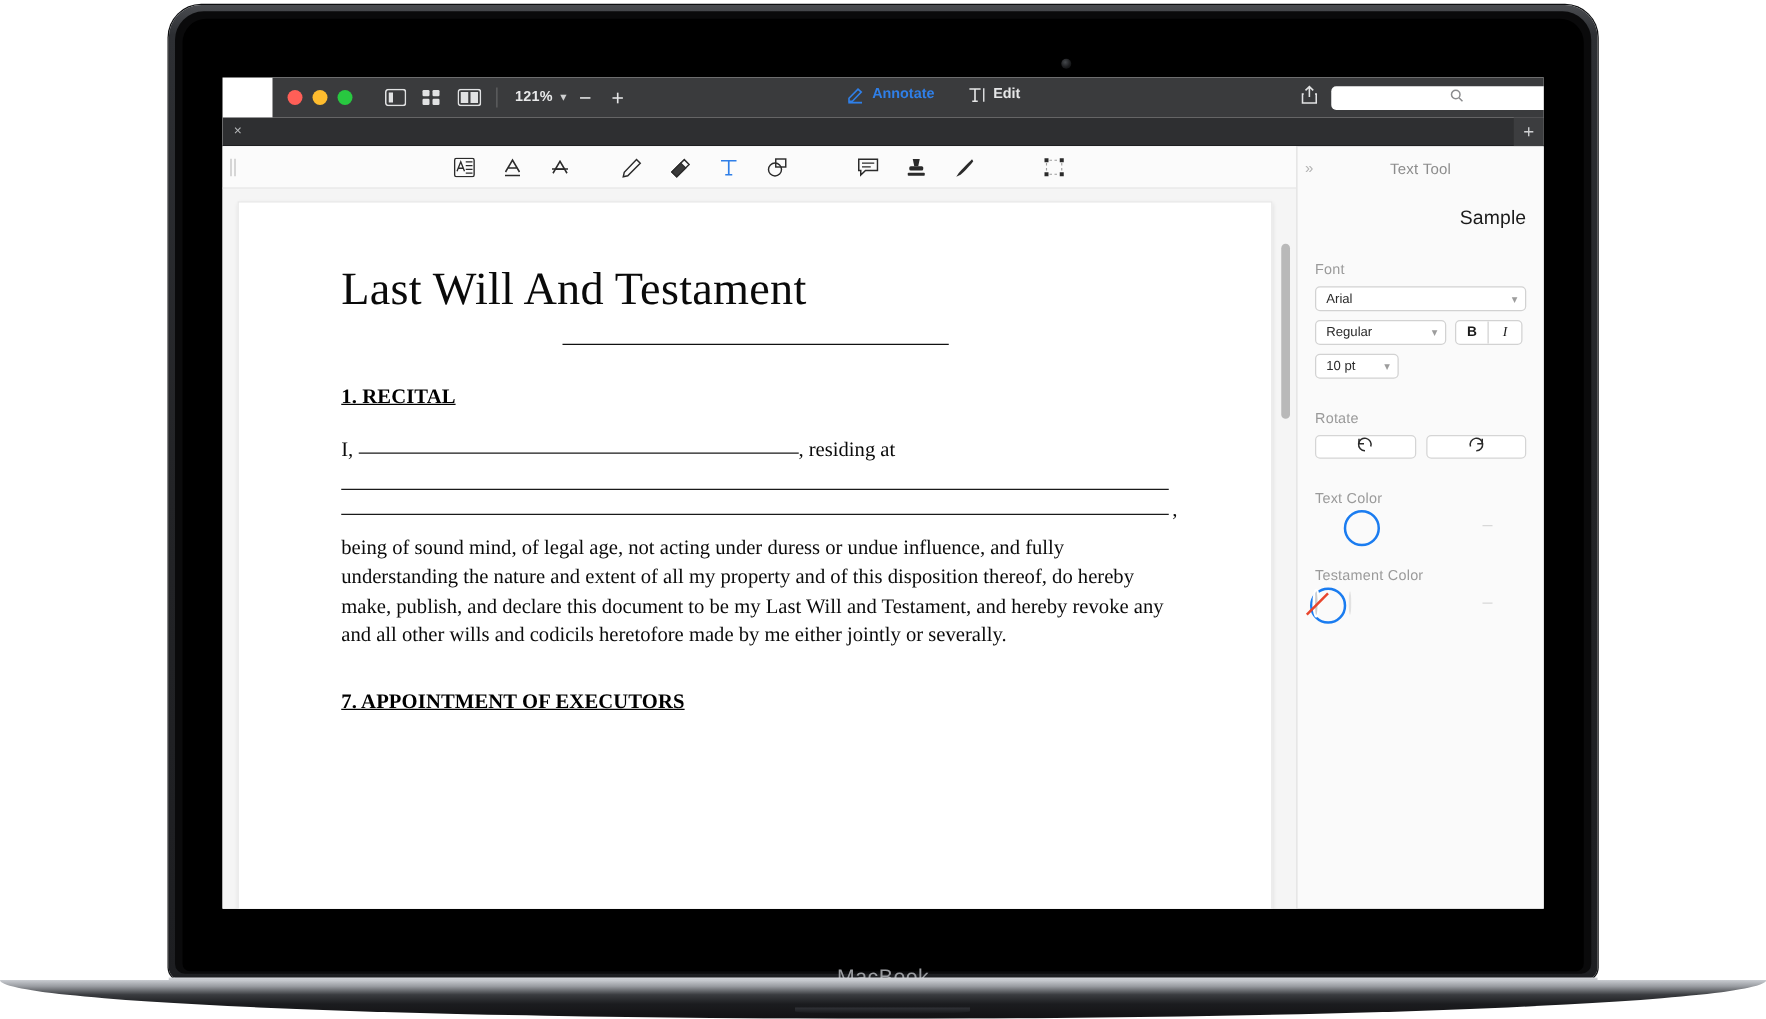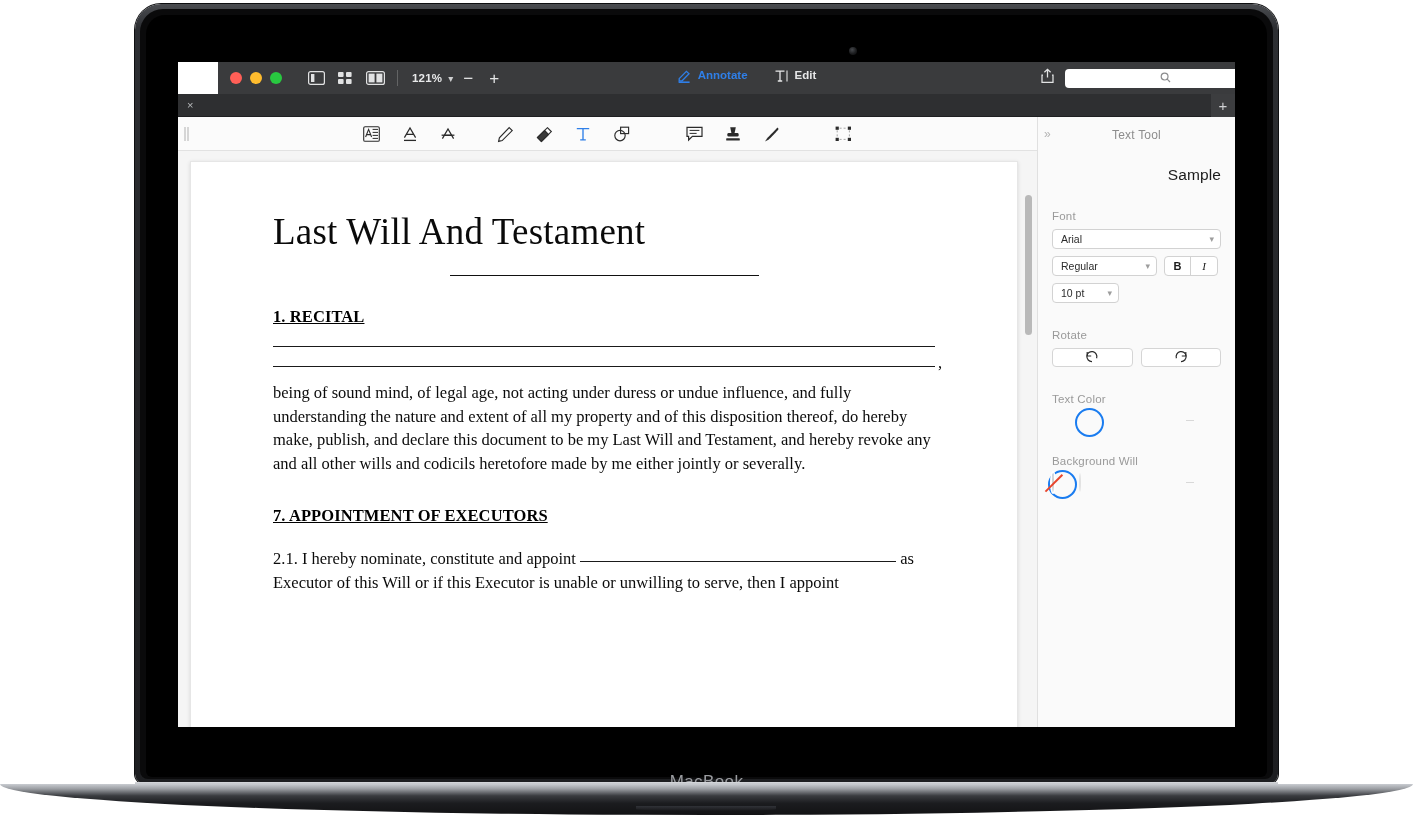--- a/index.html
+++ b/index.html
@@ -449,34 +449,32 @@
         </div>
 
         <div class="canvas">
           <div class="page">
             <div class="pg-inner">
               <div class="doc-title">Last Will And Testament</div>
               <div class="of-rule"></div>
 
               <div class="sec-head">1. RECITAL</div>
 
+              <div class="para">
+                <span>I,</span>
+                <span class="fill" style="width:352px"></span><span>, residing at</span>
+              </div>
 
               <div class="rule-line"></div>
               <div class="rule-line with-comma"></div>
 
               <div class="para tight">being of sound mind, of legal age, not acting under duress or undue influence, and fully understanding the nature and extent of all my property and of this disposition thereof, do hereby make, publish, and declare this document to be my Last Will and Testament, and hereby revoke any and all other wills and codicils heretofore made by me either jointly or severally.</div>
 
               <div class="sec-head">7. APPOINTMENT OF EXECUTORS</div>
 
-              <div class="para">
-                <span>2.1. I hereby nominate, constitute and appoint</span>
-                <span class="fill" style="width:316px"></span>
-                <span>as</span><br>
-                <span>Executor of this Will or if this Executor is unable or unwilling to serve, then I appoint</span>
-              </div>
             </div>
           </div>
           <div class="vscroll"></div>
         </div>
       </div>
 
       <div class="side-pane">
         <span class="collapse">»</span>
         <div class="panel-title">Text Tool</div>
         <div class="sample">Sample</div>
@@ -527,21 +525,21 @@
         <div class="sw-row">
           <span class="sw-wrap"><span class="sw" style="background:#f22f12"></span></span>
           <span class="sw-wrap sel-ring"><span class="sw" style="background:#0b0b0b"></span></span>
           <span class="sw-wrap"><span class="sw" style="background:#1a3fb8"></span></span>
           <span class="sw-wrap"><span class="sw" style="background:#0f9d58"></span></span>
           <span class="sw-wrap"><span class="sw" style="background:#f9a31b"></span></span>
           <span class="dash"></span>
           <span class="sw-wrap"><span class="sw wheel"></span></span>
         </div>
 
-        <div class="grp-label">Background Will</div>
+        <div class="grp-label">Testament Color</div>
         <div class="sw-row">
           <span class="sw-wrap sel-ring"><span class="sw nocolor"></span></span>
           <span class="sw-wrap"><span class="sw" style="background:#fff;border:1px solid #e2e2e2"></span></span>
           <span class="sw-wrap"><span class="sw" style="background:#a8a8a8"></span></span>
           <span class="sw-wrap"><span class="sw" style="background:#b6f0c2"></span></span>
           <span class="sw-wrap"><span class="sw" style="background:#b6d8f5"></span></span>
           <span class="dash"></span>
           <span class="sw-wrap"><span class="sw wheel"></span></span>
         </div>
       </div>

